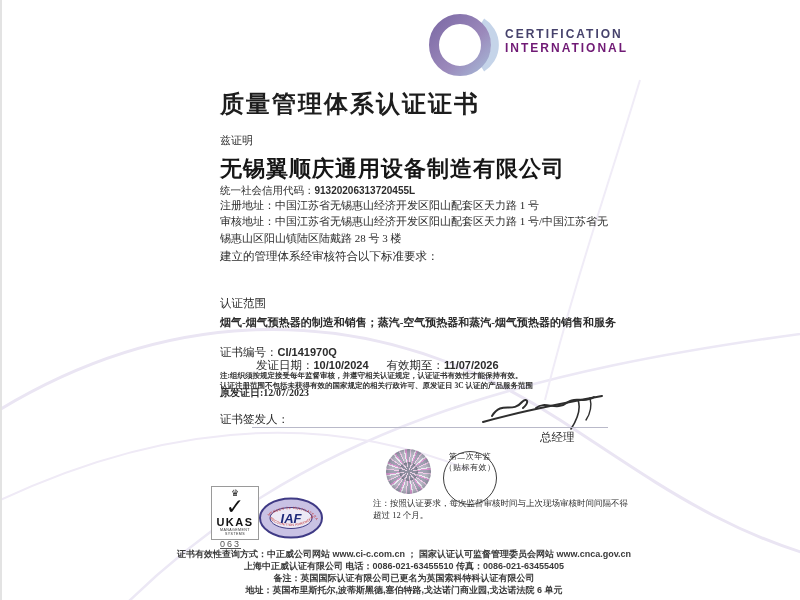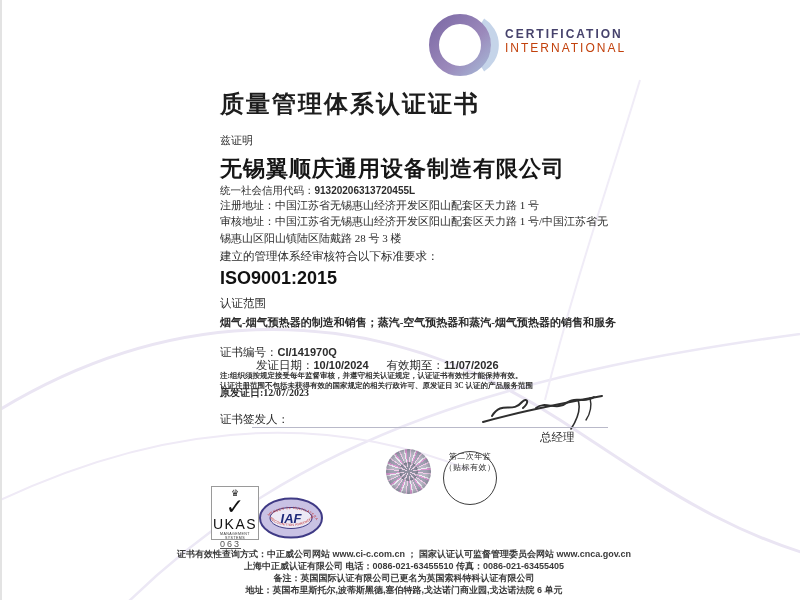--- a/index.html
+++ b/index.html
@@ -6,21 +6,21 @@
   .page{position:relative;width:800px;height:600px;background:#ffffff;overflow:hidden;
         font-family:"Liberation Serif","DejaVu Serif",serif;color:#2b2b2b;padding-left:48px;}
   .abs{position:absolute;}
   .sans{font-family:"Liberation Sans","DejaVu Sans",sans-serif;}
   .edge-l{left:0;top:0;width:2px;height:600px;background:#e3e3e3;}
   .edge-r{right:0;top:0;width:3px;height:600px;background:#d9d9d9;}
 
   
   .brand-text{left:505px;top:28px;line-height:1.15;letter-spacing:2px;}
   .brand-line1{font-size:12px;font-weight:700;color:#46426c;}
-  .brand-line2{font-size:12px;font-weight:400;color:#c2410c;}
+  .brand-line2{font-size:12px;font-weight:700;color:#701a75;}
 
   .title{left:220px;top:88px;font-size:24px;font-weight:700;letter-spacing:2px;color:#1d1d1d;}
   .certify-intro{left:220px;top:133px;font-size:11px;}
   .company{left:220px;top:154px;font-size:22px;font-weight:700;letter-spacing:1px;color:#161616;}
   .credit{left:220px;top:184px;font-size:10.5px;}
   .credit b{font-family:"Liberation Sans","DejaVu Sans",sans-serif;font-weight:700;font-size:10px;}
   .reg-addr{left:220px;top:198px;font-size:11px;width:400px;}
   .audit-addr{left:220px;top:213px;font-size:11px;width:398px;line-height:1.55;}
 
   .std-intro{left:220px;top:249px;font-size:11.5px;}
@@ -48,21 +48,21 @@
         box-shadow:inset 0 0 3px rgba(40,40,60,.6);}
   .stamp{left:443px;top:451px;width:52px;height:52px;border:1.5px solid #3d3d3d;border-radius:50%;
         display:flex;flex-direction:column;align-items:center;justify-content:flex-start;
         font-size:8px;line-height:1.35;color:#2e2e2e;letter-spacing:.5px;}
   .surv-note{left:373px;top:498px;width:262px;font-size:8.5px;line-height:1.4;color:#2f2f2f;}
 
   .ukas{left:211px;top:486px;width:46px;height:50px;border:1px solid #9a9a9a;background:#fff;
         display:flex;flex-direction:column;align-items:center;justify-content:flex-start;padding-top:2px;}
   .ukas-crown{font-size:9px;line-height:1;color:#1a1a1a;}
   .ukas-check{font-size:22px;line-height:.8;font-weight:700;color:#111;}
-  .ukas-name{font-size:14px;letter-spacing:1.5px;font-weight:400;color:#111;}
+  .ukas-name{font-size:11px;letter-spacing:1.5px;font-weight:700;color:#111;}
   .ukas-sub{font-size:3.6px;letter-spacing:.4px;text-align:center;line-height:1.2;color:#333;}
   .ukas-number{left:220px;top:539px;font-size:9px;letter-spacing:2px;color:#555;text-decoration:underline;}
   .iaf-svg{left:258px;top:497px;}
 
   .footer{left:0;top:548px;width:800px;text-align:center;font-size:9px;line-height:1.34;color:#3a3a3a;font-weight:700;}
   .footer div{white-space:nowrap;margin-left:8px;}
 
   .watermark{left:0;top:0;pointer-events:none;}
 </style>
 </head>
@@ -100,21 +100,20 @@
   <div class="abs certify-intro">兹证明</div>
   <div class="abs company">无锡翼顺庆通用设备制造有限公司</div>
 
   <div class="abs credit">
     <span>统一社会信用代码：</span><b>91320206313720455L</b>
   </div>
   <div class="abs reg-addr">注册地址：中国江苏省无锡惠山经济开发区阳山配套区天力路 1 号</div>
   <div class="abs audit-addr">审核地址：中国江苏省无锡惠山经济开发区阳山配套区天力路 1 号/中国江苏省无锡惠山区阳山镇陆区陆戴路 28 号 3 楼</div>
 
   <div class="abs std-intro">建立的管理体系经审核符合以下标准要求：</div>
-  <div class="abs standard sans">ISO9001:2015</div>
   <div class="abs scope-label">认证范围</div>
   <div class="abs scope">烟气-烟气预热器的制造和销售；蒸汽-空气预热器和蒸汽-烟气预热器的销售和服务</div>
 
   <div class="abs row-certno">
     <span>证书编号：</span><span class="bold-val">CI/141970Q</span>
   </div>
   <div class="abs row-dates">
     <span>发证日期：</span><span class="bold-val">10/10/2024</span><span class="gap"></span><span>有效期至：</span><span class="bold-val">11/07/2026</span>
   </div>
   <div class="abs fine-notes">
@@ -134,20 +133,21 @@
     </g>
   </svg>
   <div class="abs sign-line"></div>
   <div class="abs signer-title">总经理</div>
 
   <div class="abs holo"></div>
   <div class="abs stamp">
     <div>第二次年监</div>
     <div>（贴标有效）</div>
   </div>
+  <div class="abs surv-note">注：按照认证要求，每次监督审核时间与上次现场审核时间间隔不得超过 12 个月。</div>
 
   <div class="abs ukas sans">
     <div class="ukas-crown">♛</div>
     <div class="ukas-check">✓</div>
     <div class="ukas-name">UKAS</div>
     <div class="ukas-sub">
       <div>MANAGEMENT</div>
       <div>SYSTEMS</div>
     </div>
   </div>

